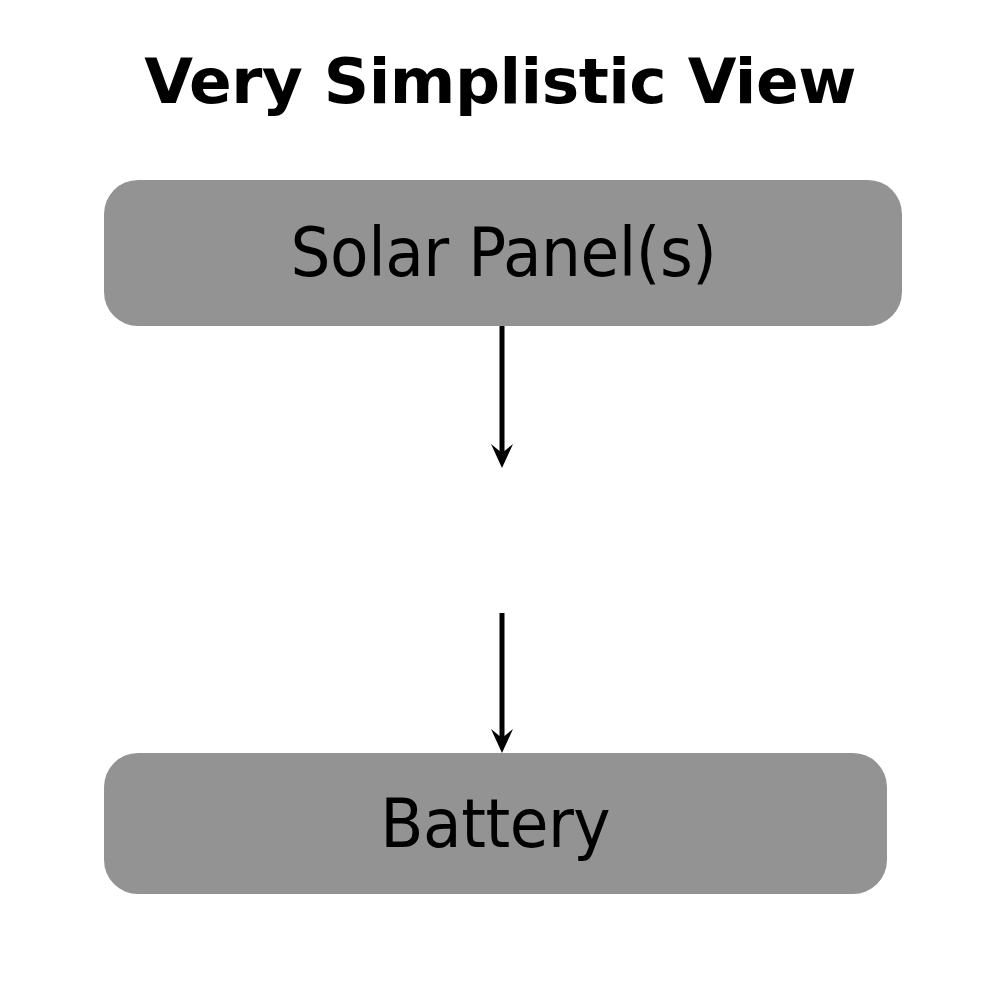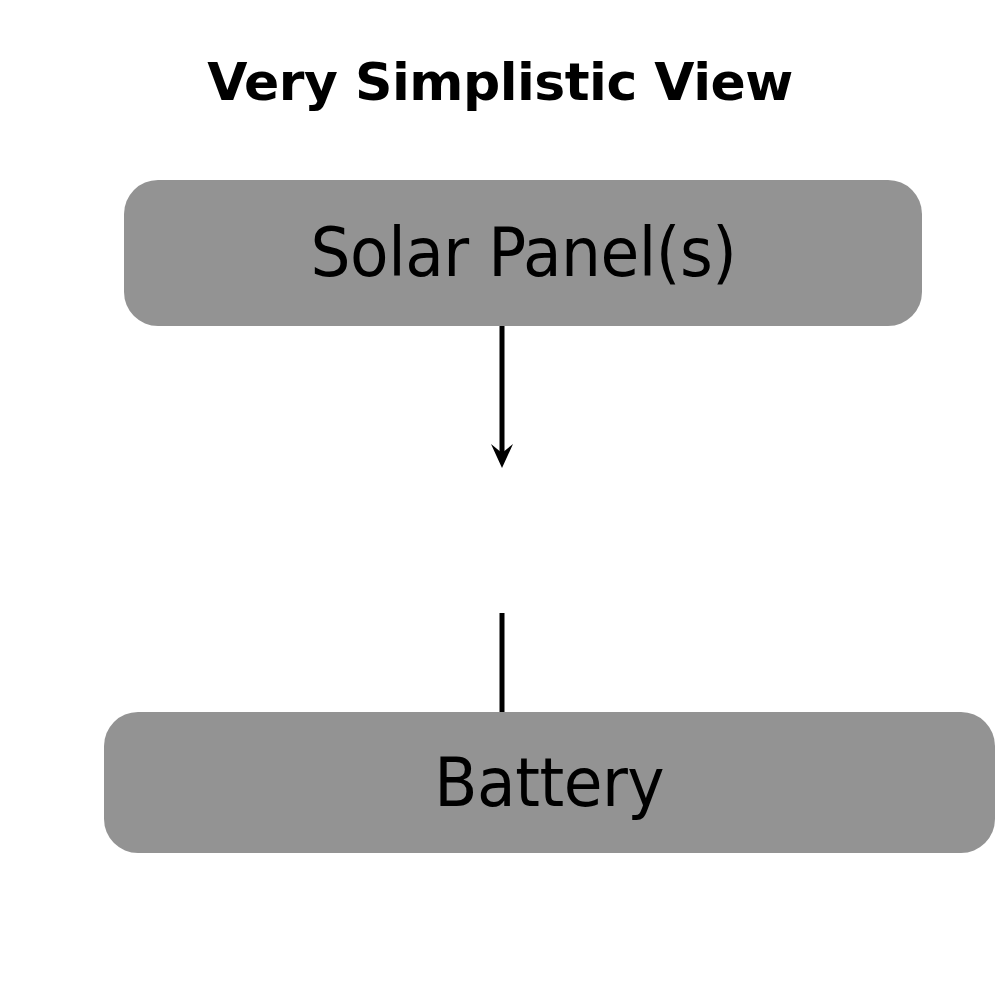--- a/index.html
+++ b/index.html
@@ -22,21 +22,21 @@
   }
 
   .diagram-title {
     position: absolute;
     left: 0;
     top: 46px;
     width: 1000px;
     text-align: center;
     font-family: "DejaVu Sans", sans-serif;
     font-weight: bold;
-    font-size: 52px;
+    font-size: 63px;
     line-height: 72px;
     letter-spacing: -0.5px;
     color: #000000;
     white-space: nowrap;
   }
 
   .node-box {
     position: absolute;
     box-sizing: border-box;
     background: #939393;
@@ -55,34 +55,33 @@
     white-space: nowrap;
     letter-spacing: -0.5px;
     transform: scaleX(0.94);
   }
 
   #node-solar-panel {
     left: 104px;
     top: 180px;
     width: 798px;
     height: 146px;
-    margin-left: 20px;
   }
 
   #node-solar-controller {
     left: 98px;
     top: 468px;
     width: 794px;
     height: 145px;
   }
 
   #node-battery {
     left: 104px;
-    top: 712px;
-    width: 891px;
+    top: 753px;
+    width: 783px;
     height: 141px;
   }
 
   .connector {
     position: absolute;
     left: 0;
     top: 0;
     width: 1000px;
     height: 1000px;
     pointer-events: none;

